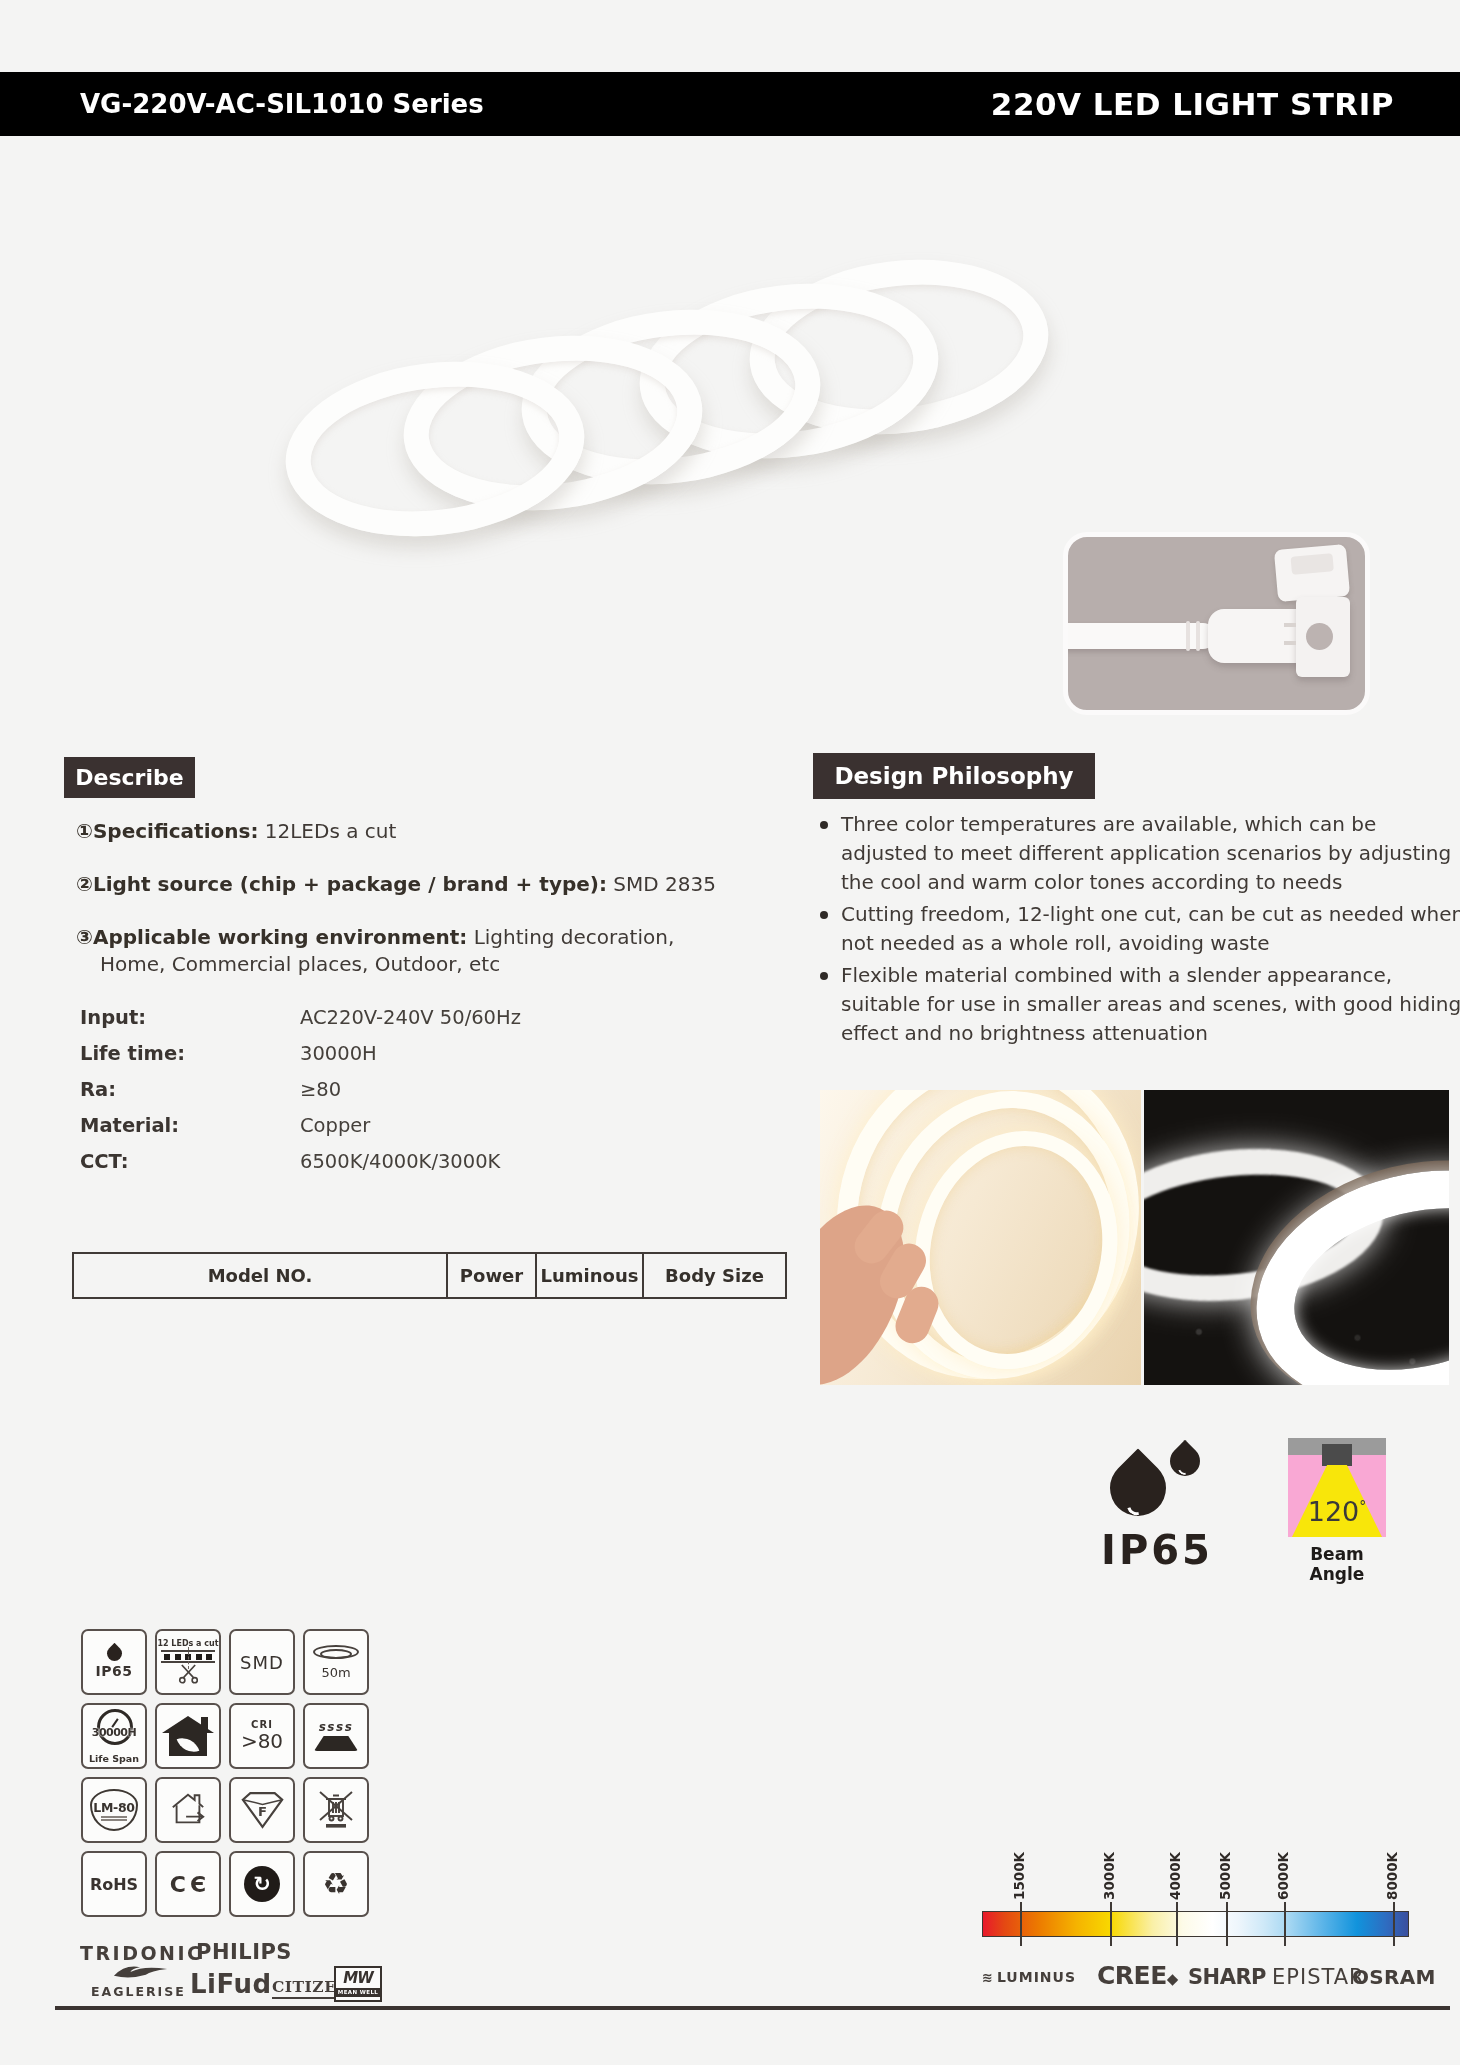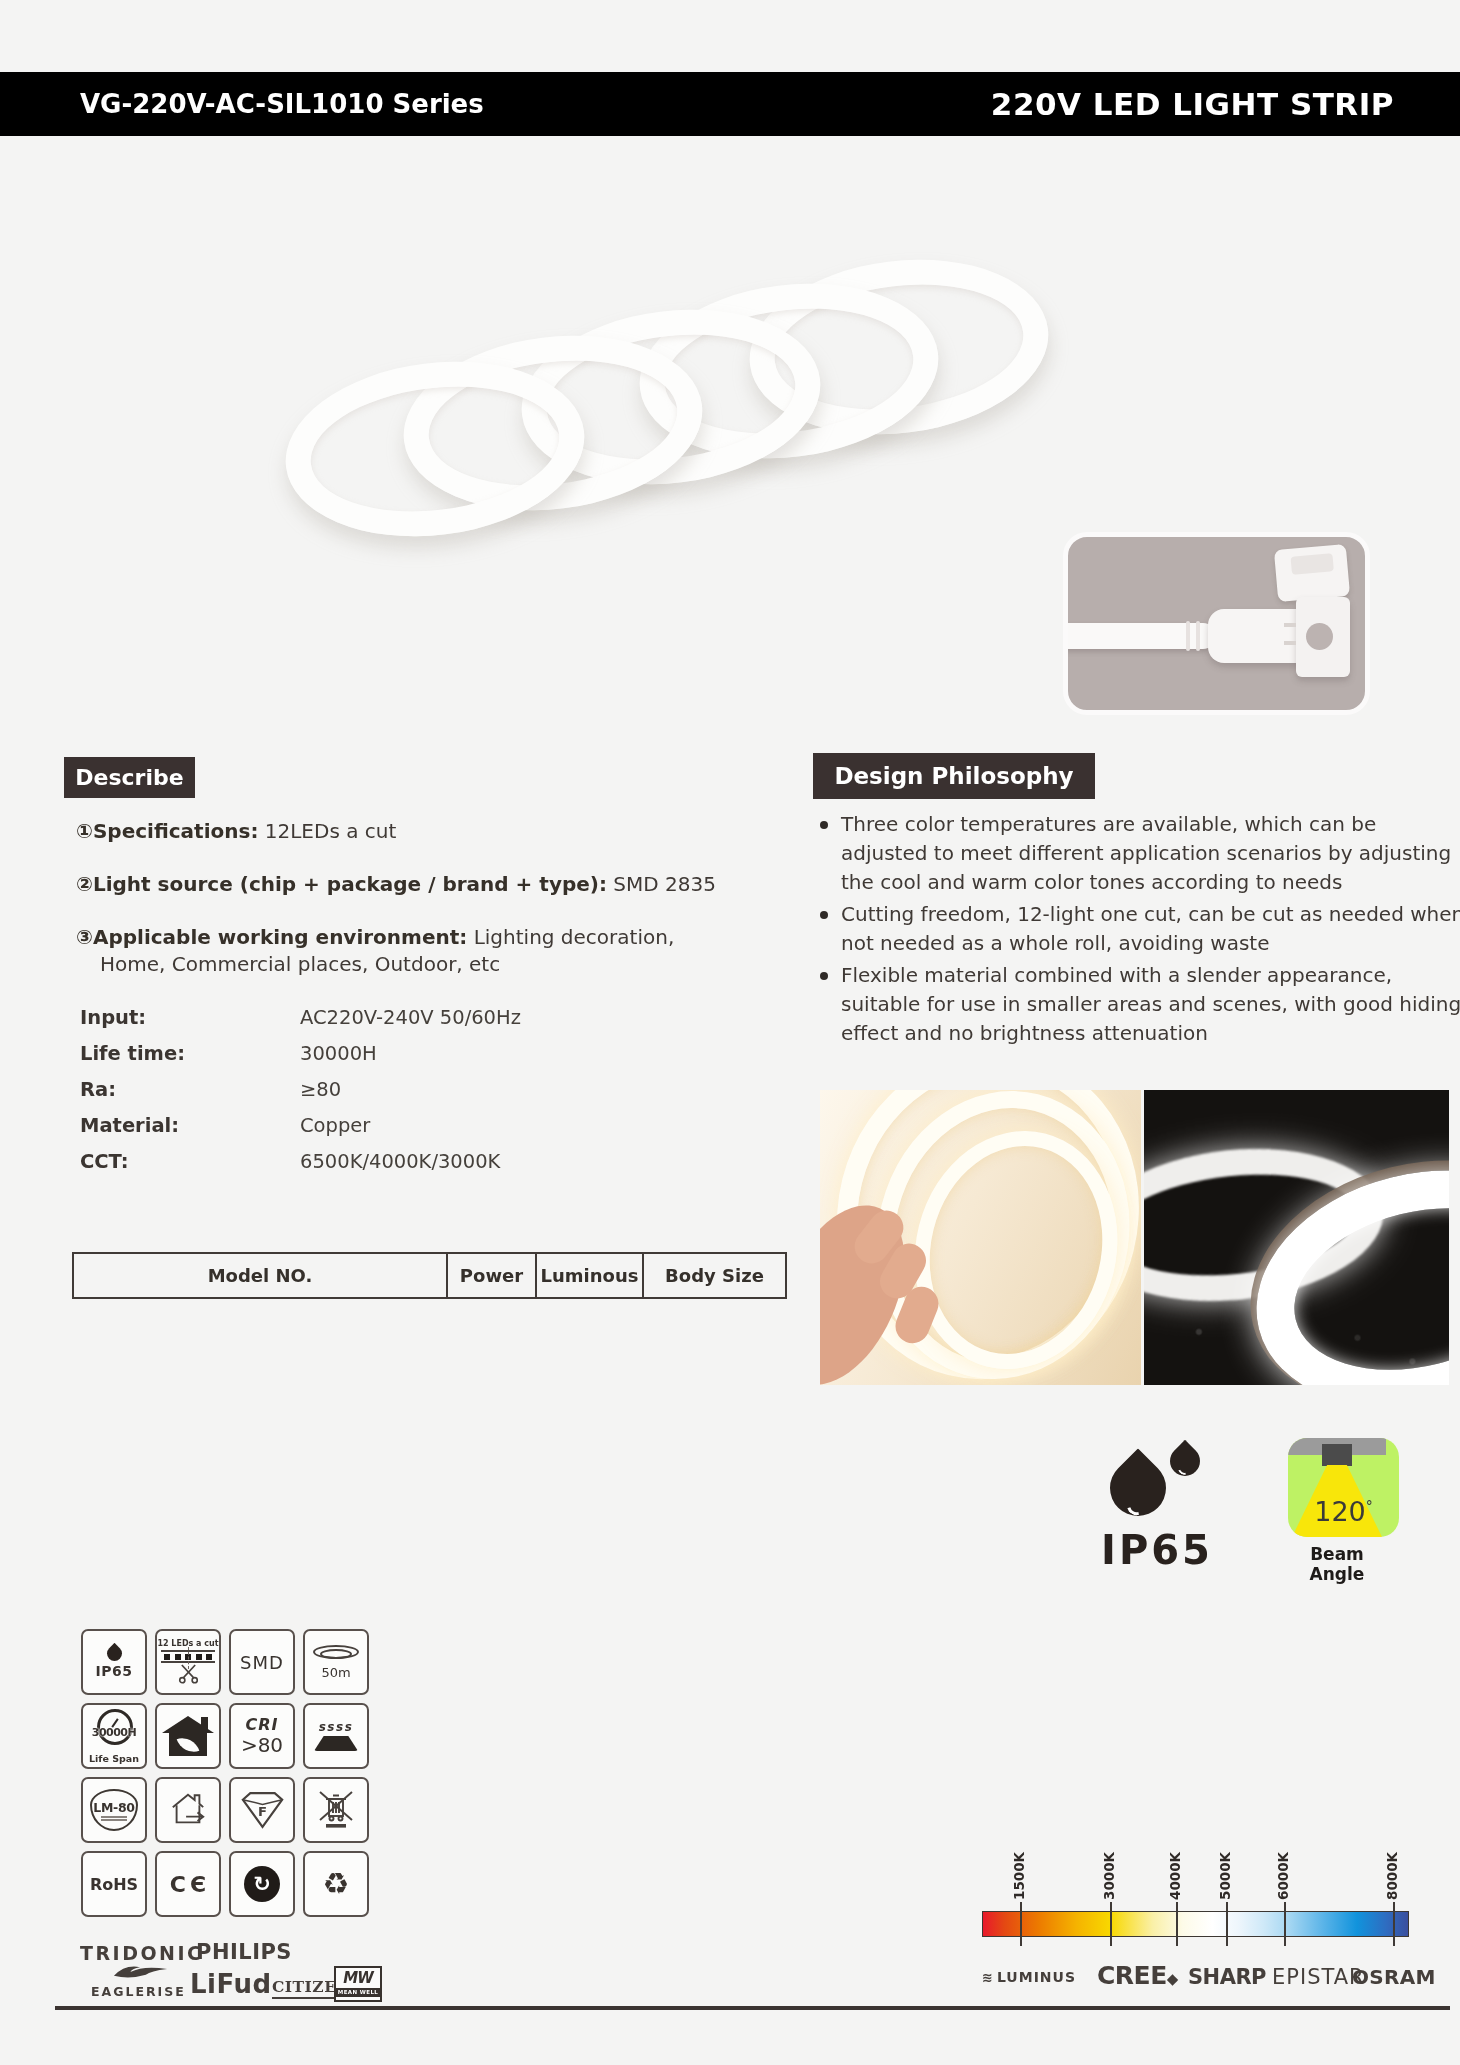--- a/index.html
+++ b/index.html
@@ -90,21 +90,21 @@
   #ip65-badge { position:absolute; left:1072px; top:1438px; width:170px; text-align:center; }
   .drops { position:relative; height:92px; }
   .drop { position:absolute; background:#29221e; border-radius:4% 100% 100% 100%; transform:rotate(45deg); }
   .drop::after { content:""; position:absolute; right:7px; bottom:5px; width:13px; height:13px; border:3px solid transparent; border-bottom-color:#fff; border-radius:50%; transform:rotate(-15deg); }
   .drop-big { left:38px; top:22px; width:56px; height:56px; }
   .drop-small { left:98px; top:8px; width:30px; height:30px; }
   .drop-small::after { right:4px; bottom:3px; width:8px; height:8px; border-width:2px; }
   .ip65-text { font-size:40px; font-weight:900; letter-spacing:3px; color:#29221e; line-height:1; }
 
   #beam-badge { position:absolute; left:1288px; top:1438px; width:98px; text-align:center; }
-  .beam-box { position:relative; width:111px; height:99px; background:#bef264; overflow:hidden;border-radius:19px; }
+  .beam-box { position:relative; width:98px; height:99px; background:#f9a8d4; overflow:hidden; }
   .beam-topbar { position:absolute; left:0; top:0; width:98px; height:17px; background:#9b9b9b; }
   .beam-led { position:absolute; left:34px; top:6px; width:30px; height:22px; background:#4b4b4b; }
   .beam-cone { position:absolute; left:4px; top:27px; width:90px; height:72px; background:#f8e60a; clip-path:polygon(39% 0,61% 0,100% 100%,0 100%); }
   .beam-value { position:absolute; left:0; right:0; bottom:10px; font-size:27px; color:#3a3a3a; }
   .beam-value sup { font-size:14px; }
   .beam-label { margin-top:7px; font-size:17px; font-weight:800; color:#1e1b19; }
 
   
   #icon-grid { position:absolute; left:81px; top:1629px; display:grid; grid-template-columns:repeat(4,66px); grid-template-rows:repeat(4,66px); gap:8px; }
   .cell { background:#fcfcfb; border:2px solid #58504c; border-radius:7px; display:flex; flex-direction:column; align-items:center; justify-content:center; overflow:hidden; color:#39332f; }
@@ -123,21 +123,21 @@
   .clock-badge { position:relative; width:46px; height:46px; }
   .clock-circle { position:absolute; left:6px; top:0; width:36px; height:36px; border:3px solid #2f2a26; border-radius:50%; }
   .clock-circle::after { content:""; position:absolute; left:14px; top:6px; width:2px; height:10px; background:#2f2a26; transform:rotate(35deg); }
   .clock-hours { position:absolute; left:0; top:17px; width:46px; text-align:center; font-size:11px; font-weight:900; letter-spacing:-.5px; text-shadow:0 0 2px #fcfcfb,0 0 2px #fcfcfb; }
   .clock-span { font-size:9.5px; font-weight:900; margin-top:-2px; }
   .eco-house { position:relative; width:50px; height:40px; }
   .eco-roof { position:absolute; left:50%; top:0; transform:translateX(-50%); width:0; height:0; border-left:26px solid transparent; border-right:26px solid transparent; border-bottom:17px solid #2c2723; }
   .eco-chim { position:absolute; top:1px; right:5px; width:7px; height:13px; background:#2c2723; }
   .eco-body { position:absolute; left:6px; right:6px; top:16px; bottom:0; background:#2c2723; }
   .eco-leaf { position:absolute; left:50%; bottom:2px; transform:translateX(-50%) rotate(-18deg); width:18px; height:18px; background:#fcfcfb; border-radius:0 100% 0 100%; }
-  .cri-top { font-size:16px; font-weight:700; letter-spacing:1px;font-style:italic; }
+  .cri-top { font-size:10px; font-weight:700; letter-spacing:1px; }
   .cri-val { font-size:20px; margin-top:-1px; }
   .heat-waves { font-size:12px; font-weight:700; letter-spacing:1.5px; font-style:italic; line-height:1; }
   .downlight { width:44px; height:15px; background:#2c2723; clip-path:polygon(22% 0,78% 0,88% 45%,100% 100%,0 100%,12% 45%); margin-top:3px; border-radius:0 0 3px 3px; }
   .shield { position:relative; width:48px; height:42px; border:2.2px solid #3e3833; border-radius:50% 50% 50% 50%/38% 38% 62% 62%; display:flex; flex-direction:column; align-items:center; justify-content:center; }
   .shield-text { font-size:12.5px; font-weight:900; letter-spacing:-.3px; }
   .shield i { display:block; width:26px; height:1.5px; background:#8a847f; margin-top:1.5px; }
   .ce-text { font-size:22px; font-weight:600; letter-spacing:4px; padding-left:4px; }
   .rohs-text { font-size:16px; font-weight:700; }
   .greendot { width:36px; height:36px; border-radius:50%; background:#201b18; color:#fff; display:flex; align-items:center; justify-content:center; font-size:21px; font-weight:700; }
   .recycle-glyph { font-size:30px; line-height:1; }

